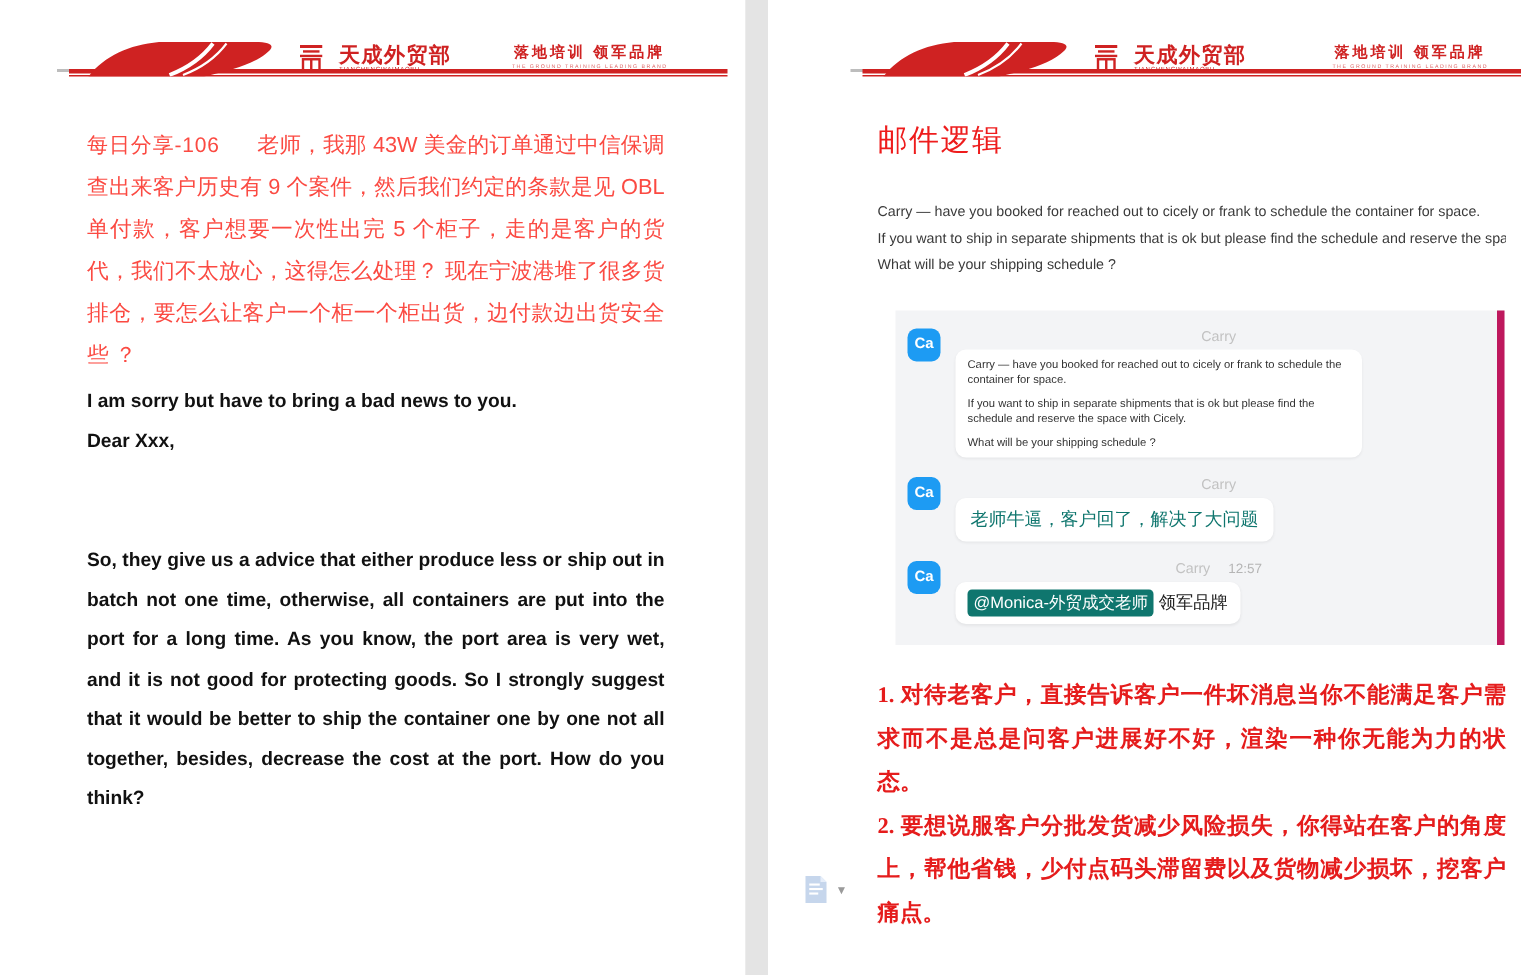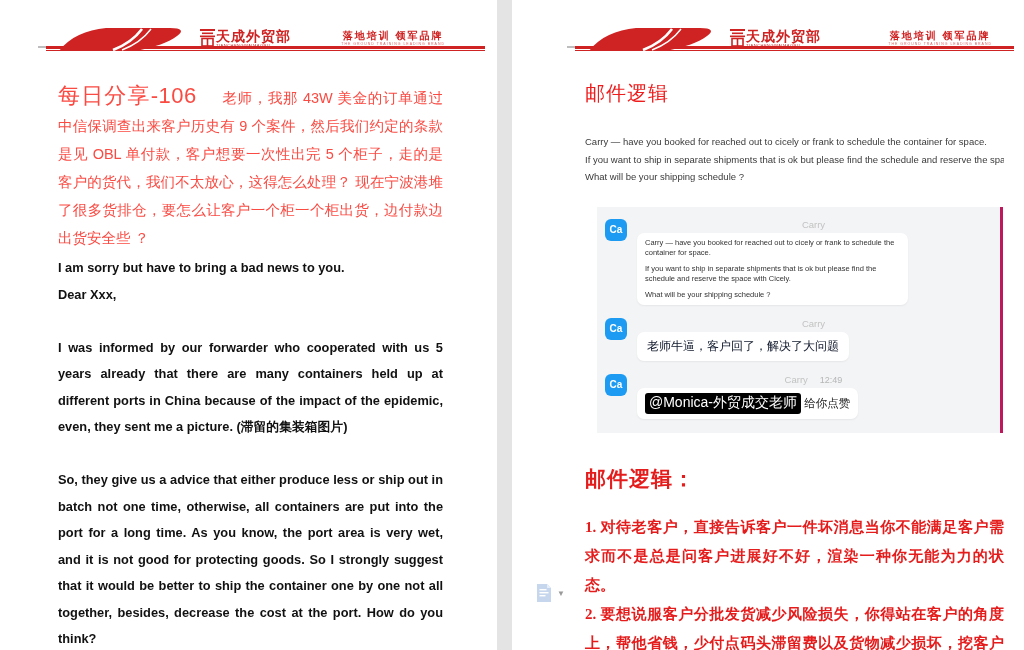--- a/index.html
+++ b/index.html
@@ -10,58 +10,58 @@
   .page-gap{position:absolute;left:497px;top:0;width:15px;height:650px;background:#e4e4e4;}
   .page-right{left:512px;width:512px;}
 
   
   .hdr{position:relative;height:56px;}
   .hdr-rule{position:absolute;height:6px;}
   .hdr-rule .r1{height:3px;background:#cf2222;}
   .hdr-rule .r2{height:1px;background:#cf2222;margin-top:1px;}
   .hdr-tick{position:absolute;height:2px;background:#bdbdbd;}
   .swoosh{position:absolute;}
-  .logo{position:absolute;display:flex;align-items:flex-start;gap:1px;}
+  .logo{position:absolute;display:flex;align-items:center;gap:11px;}
   .logo-txt{line-height:1;}
   .logo-title{color:#cf2222;font-weight:bold;font-size:14px;letter-spacing:1px;}
   .logo-sub{color:#cf2222;font-size:4px;letter-spacing:.5px;margin-top:1px;}
   .tagline{position:absolute;text-align:center;line-height:1;}
   .tag-main{color:#cf2222;font-weight:bold;font-size:10px;letter-spacing:2px;}
   .tag-sub{color:#d66;font-size:3.5px;letter-spacing:1px;margin-top:2px;white-space:nowrap;}
 
   
   .lp-body{padding:26px 54px 0 58px;}
   .q-para{color:#fb4a42;font-size:14.5px;line-height:28px;text-align:justify;margin:0;}
-  .q-title{font-size:22px;letter-spacing:.5px;margin-right:25px;}
+  .q-title{font-size:14px;letter-spacing:.5px;margin-right:25px;}
   .email{margin-top:3px;color:#111;font-weight:bold;font-size:12.8px;line-height:26.5px;text-align:justify;}
   .email p{margin:0;}
   .email .gap{height:26.5px;}
 
   
   .rp-body{padding:24px 20px 0 73px;}
   .rp-title{color:#ee1c1c;font-size:20px;margin:0 0 0 0;font-weight:normal;letter-spacing:1px;}
   .reply{margin-top:26px;color:#3a3a3a;font-size:9.5px;line-height:17.5px;}
   .reply div{white-space:nowrap;overflow:hidden;}
 
-  .chat{margin-top:21px;margin-left:12px;width:406px;background:#f3f4f6;border-right:3px solid #be185d;
+  .chat{margin-top:21px;margin-left:12px;width:406px;background:#f3f4f6;border-right:5px solid #be185d;
         padding:12px 10px 14px 8px;box-sizing:border-box;}
   .msg{display:flex;margin-bottom:13px;}
   .msg:last-child{margin-bottom:0;}
   .avatar{flex:0 0 auto;width:22px;height:22px;border-radius:6px;background:#1d9bf3;color:#fff;
           font-size:10px;font-weight:bold;display:flex;align-items:center;justify-content:center;margin-right:10px;}
   .msg-main{flex:1;min-width:0;}
   .msg-meta{font-size:9.5px;color:#c2c2c2;margin-bottom:3px;text-align:center;}
   .msg-meta .time{margin-left:12px;color:#b5b5b5;font-size:9px;}
   .bubble{display:inline-block;background:#fff;border-radius:7px;box-shadow:0 1px 2px rgba(0,0,0,.06);}
   .bubble-sm{padding:5px 8px;max-width:255px;}
   .bubble-sm p{margin:0 0 6px 0;font-size:7.5px;line-height:10px;color:#333;}
   .bubble-sm p:last-child{margin-bottom:0;}
-  .bubble-md{padding:6px 10px;font-size:12px;color:#0f172a;}
+  .bubble-md{padding:6px 10px;font-size:12px;color:#0f766e;}
   .bubble-mention{padding:5px 8px;font-size:11.5px;color:#222;}
-  .chip{display:inline-block;background:#000000;color:#fff;border-radius:3px;padding:1px 4px 2px;font-size:14px;}
+  .chip{display:inline-block;background:#0f766e;color:#fff;border-radius:3px;padding:1px 4px 2px;font-size:11px;}
 
   .logic-title{margin-top:32px;color:#e51c1c;font-family:"Liberation Serif","DejaVu Serif",serif;
                font-weight:bold;font-size:21px;letter-spacing:1px;}
   .logic{margin-top:20px;color:#e51c1c;font-family:"Liberation Serif","DejaVu Serif",serif;
          font-weight:bold;font-size:15px;line-height:29px;text-align:justify;}
   .logic p{margin:0;}
 
   .margin-tool{position:absolute;left:24px;top:583px;display:flex;align-items:center;gap:5px;}
   .chev{color:#9a9a9a;font-size:8px;}
 </style>
@@ -102,21 +102,20 @@
     </div>
 
     <div class="lp-body">
       <p class="q-para">
         <span class="q-title">每日分享-106</span><span>老师，我那 43W 美金的订单通过中信保</span><span>调查出来客户历史有 9 个案件，然后我们约定的条款是见 OBL 单付款，客户想要一次性出完 5 个柜子，走的是客户的货代，我们不太放心，这得怎么处理？ 现在宁波港堆了很多货排仓，要怎么让客户一个柜一个柜出货，边付款边出货安全些 ？</span>
       </p>
       <div class="email">
         <p>I am sorry but have to bring a bad news to you.</p>
         <p>Dear Xxx,</p>
         <div class="gap"></div>
-        <p>I was informed by our forwarder who cooperated with us 5 years already that there are many containers held up at different ports in China because of the impact of the epidemic, even, they sent me a picture. (滞留的集装箱图片)</p>
         <div class="gap"></div>
         <p>So, they give us a advice that either produce less or ship out in batch not one time, otherwise, all containers are put into the port for a long time. As you know, the port area is very wet, and it is not good for protecting goods. So I strongly suggest that it would be better to ship the container one by one not all together, besides, decrease the cost at the port. How do you think?</p>
 
       </div>
     </div>
   </div>
 
   <div class="page-gap"></div>
 
   <div class="page page-right">
@@ -175,30 +174,29 @@
           <div class="avatar">Ca</div>
           <div class="msg-main">
             <div class="msg-meta"><span>Carry</span></div>
             <div class="bubble bubble-md">老师牛逼，客户回了，解决了大问题</div>
           </div>
         </div>
         <div class="msg">
           <div class="avatar">Ca</div>
           <div class="msg-main">
             <div class="msg-meta">
-              <span>Carry</span><span class="time">12:49</span>
+              <span>Carry</span><span class="time">12:57</span>
             </div>
             <div class="bubble bubble-mention">
-              <span class="chip">@Monica-外贸成交老师</span><span> 给你点赞</span>
+              <span class="chip">@Monica-外贸成交老师</span><span> 领军品牌</span>
             </div>
           </div>
         </div>
       </div>
 
-      <div class="logic-title">邮件逻辑：</div>
       <div class="logic">
         <p>1. 对待老客户，直接告诉客户一件坏消息当你不能满足客户需求而不是总是问客户进展好不好，渲染一种你无能为力的状态。</p>
         <p>2. 要想说服客户分批发货减少风险损失，你得站在客户的角度上，帮他省钱，少付点码头滞留费以及货物减少损坏，挖客户痛点。</p>
       </div>
     </div>
 
     <div class="margin-tool">
       <svg width="16" height="20" viewBox="0 0 16 20">
         <path d="M1 1 h10 l4 4 v14 h-14 z" fill="#c6d6ec"></path>
         <path d="M11 1 l4 4 h-4 z" fill="#e6eefa"></path>

